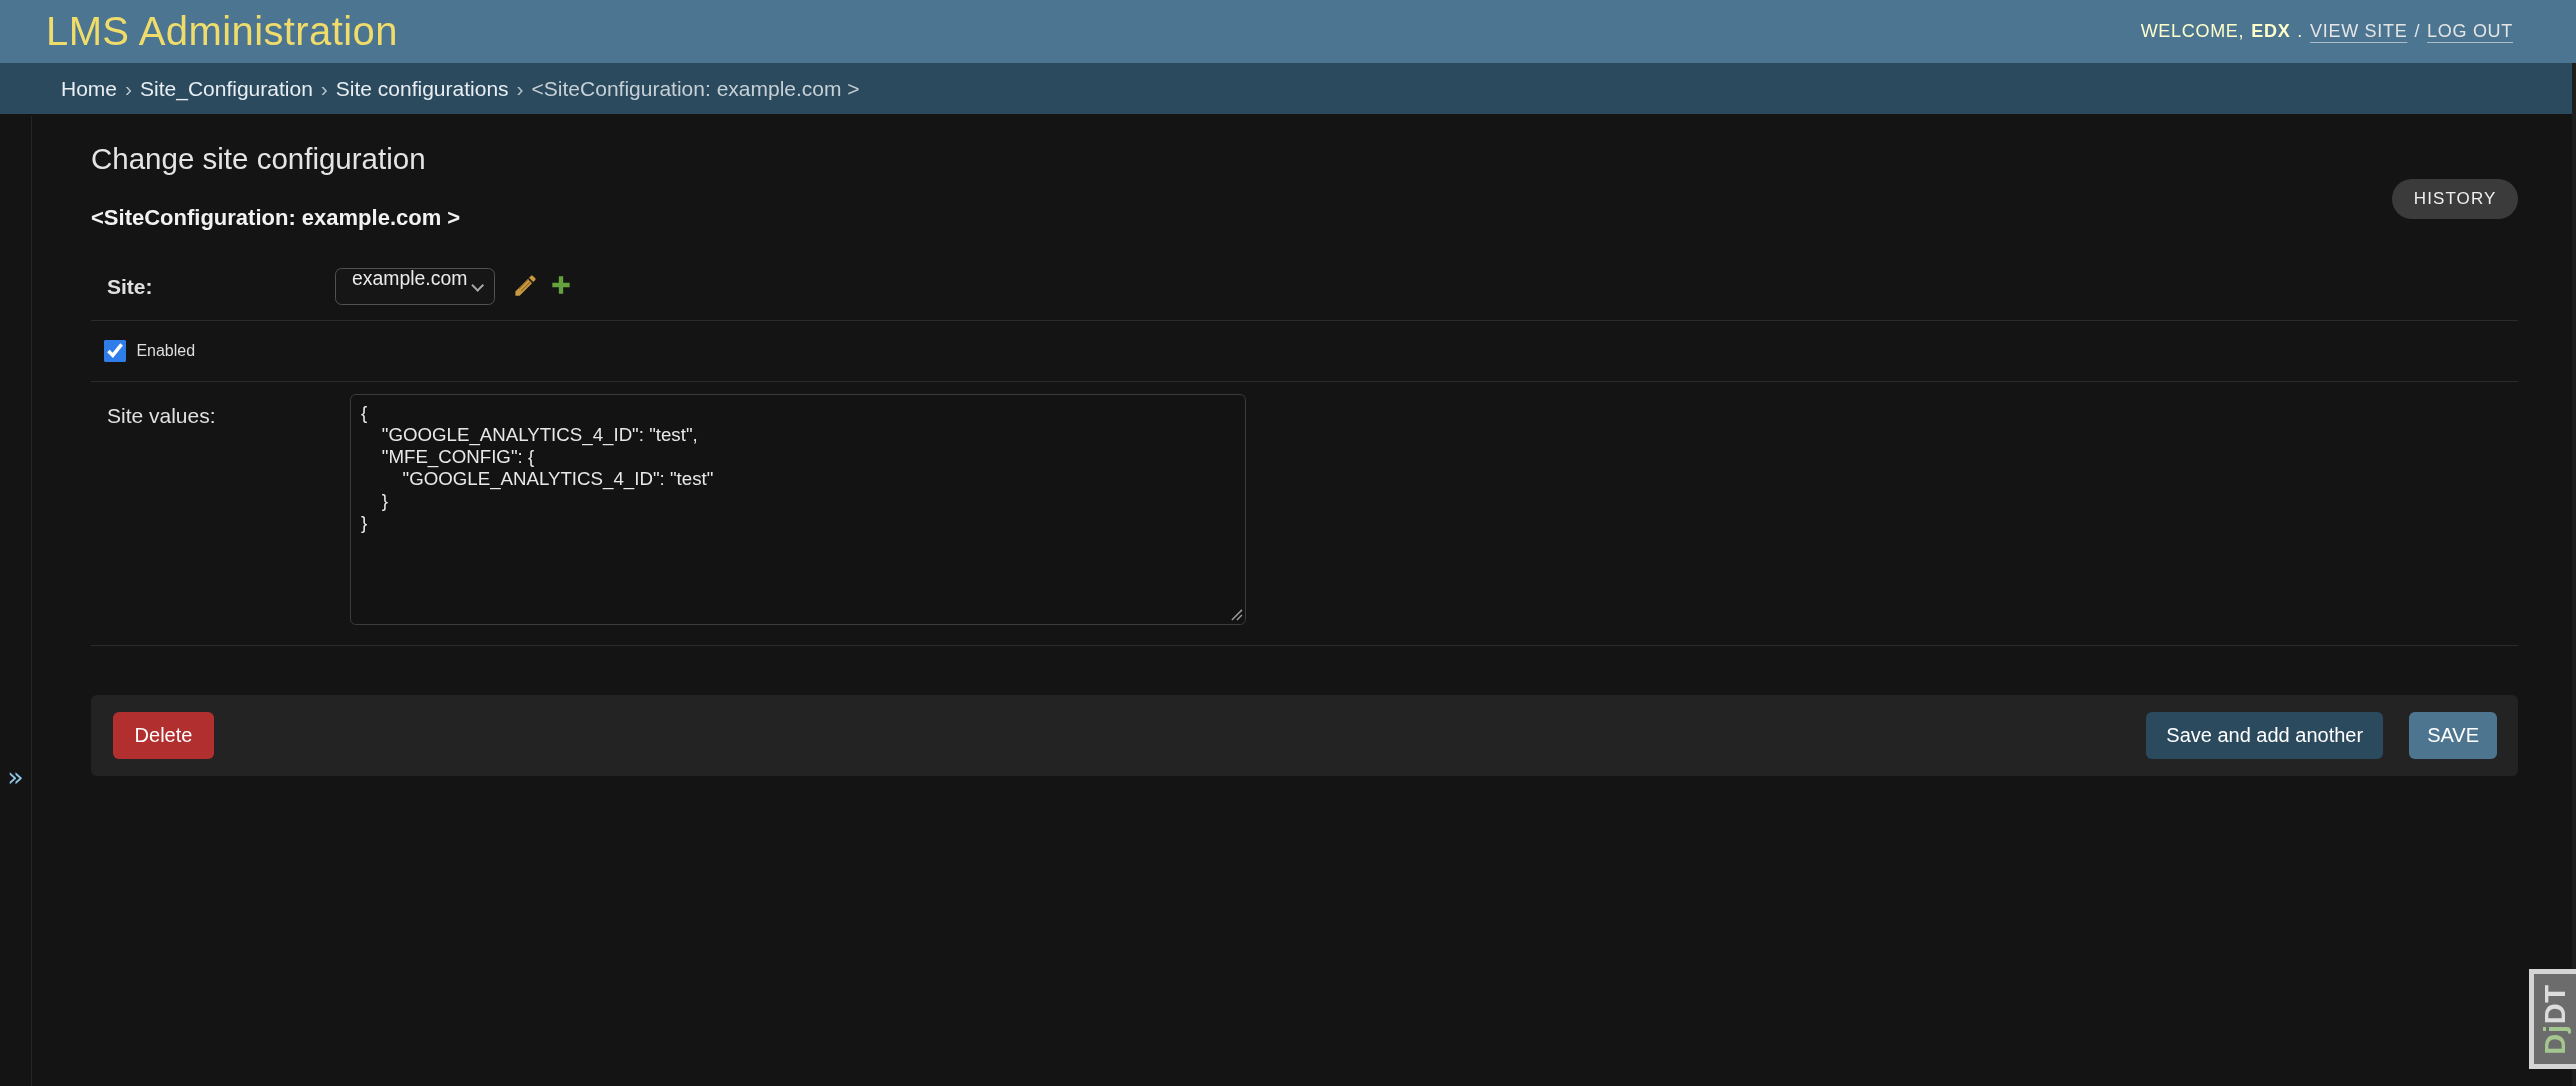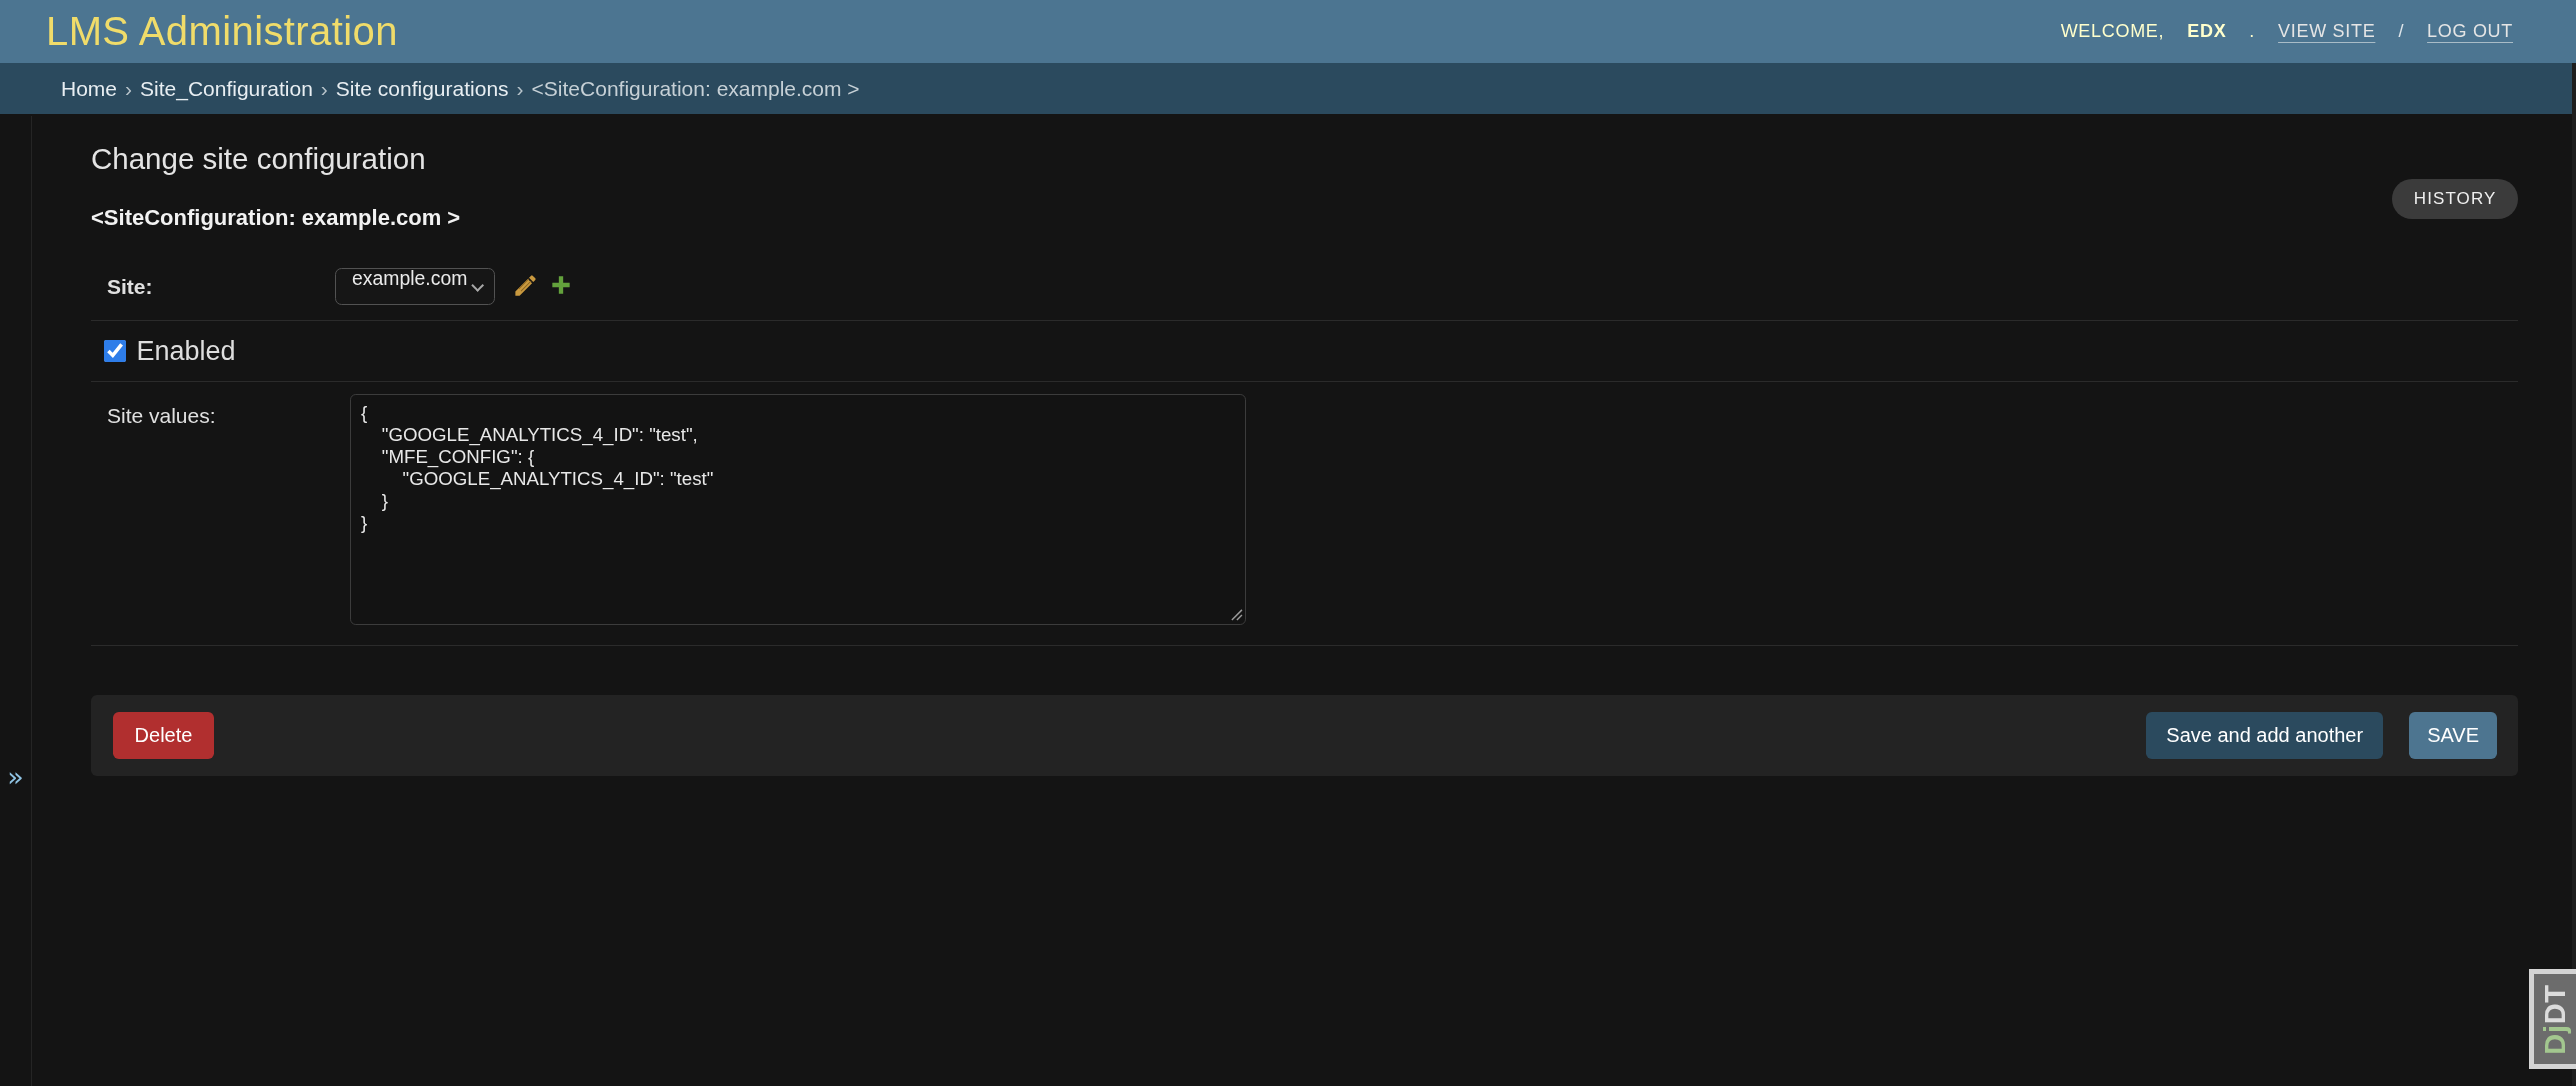--- a/index.html
+++ b/index.html
@@ -27,21 +27,21 @@
     color: #f0dc6a;
     text-decoration: none;
     letter-spacing: 0.4px;
   }
   #user-tools {
     font-size: 18px;
     color: #ffffcc;
     letter-spacing: 0.7px;
     display: flex;
     align-items: baseline;
-    gap: 23px;
+    gap: 7px;
     white-space: nowrap;
   }
   #user-tools .username { font-weight: bold; }
   #user-tools a {
     color: #e5e5e5;
     text-decoration: underline;
     text-decoration-color: #a9bcc7;
     text-underline-offset: 5px;
     cursor: pointer;
   }
@@ -124,21 +124,21 @@
   }
   .icon-btn { margin-left: 17px; cursor: pointer; display: inline-flex; background: none; border: none; padding: 0; }
   .icon-btn + .icon-btn { margin-left: 8.6px; }
 
   .row-enabled input[type="checkbox"] {
     width: 21.6px; height: 21.6px;
     margin: 0 10.8px 0 13px;
     accent-color: #2e7de9;
     cursor: pointer;
   }
-  .checkbox-label { font-size: 27px; color: #dedede; }
+  .checkbox-label { font-size: 16px; color: #dedede; }
 
   .row-values .field-label { position: absolute; left: 0; top: 21.6px; }
   #site-values-input {
     position: absolute; left: 259px; top: 12.2px;
     width: 896px; height: 231px;
     background: #131313;
     border: 1.4px solid #3c3c3c; border-radius: 5.8px;
     color: #e8e8e8;
     font-family: "Liberation Sans", sans-serif;
     font-size: 18.7px; line-height: 22px;

